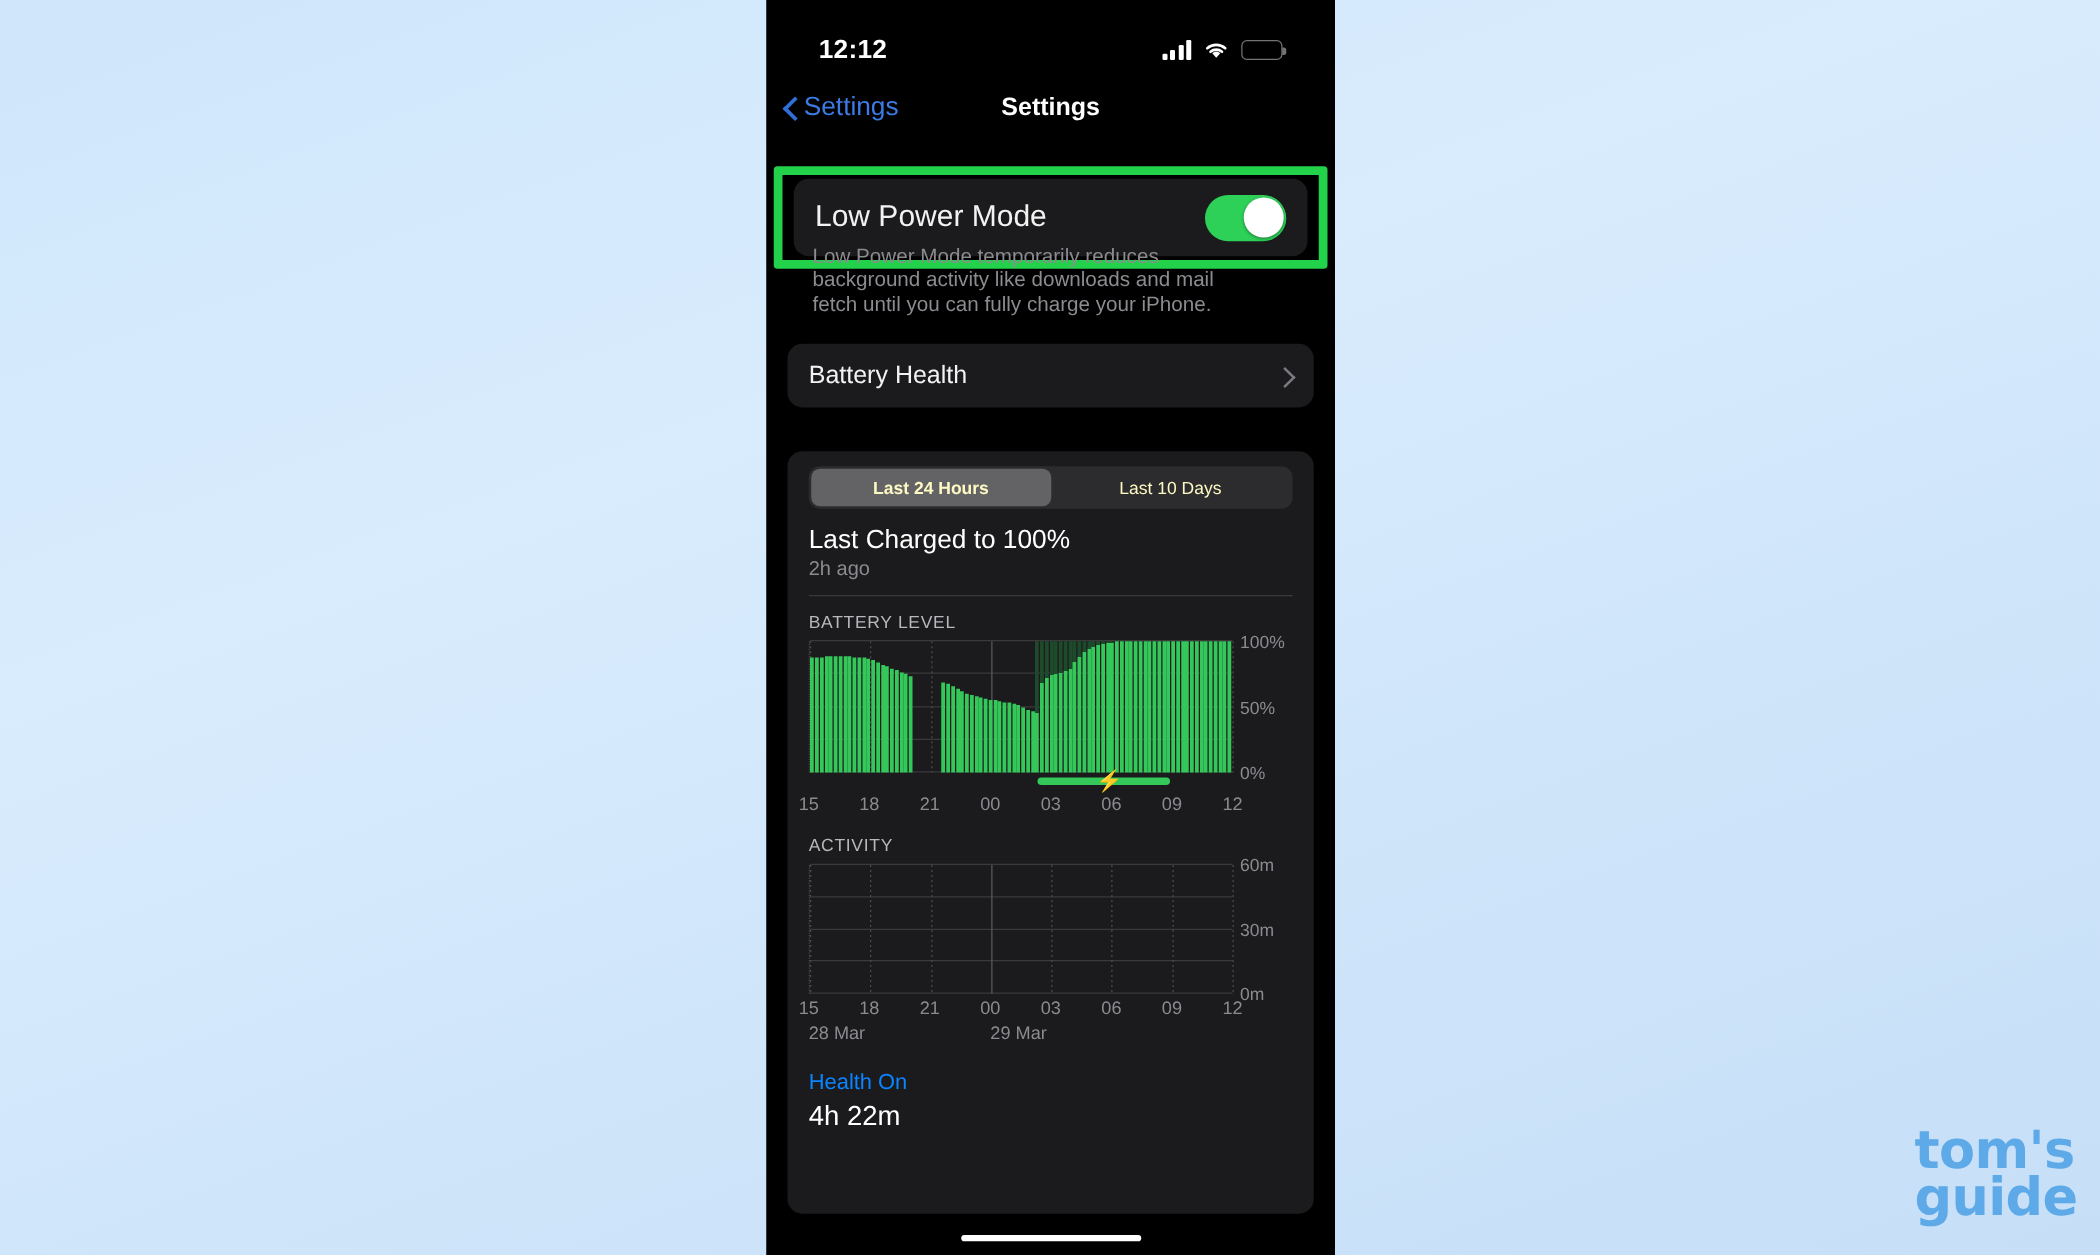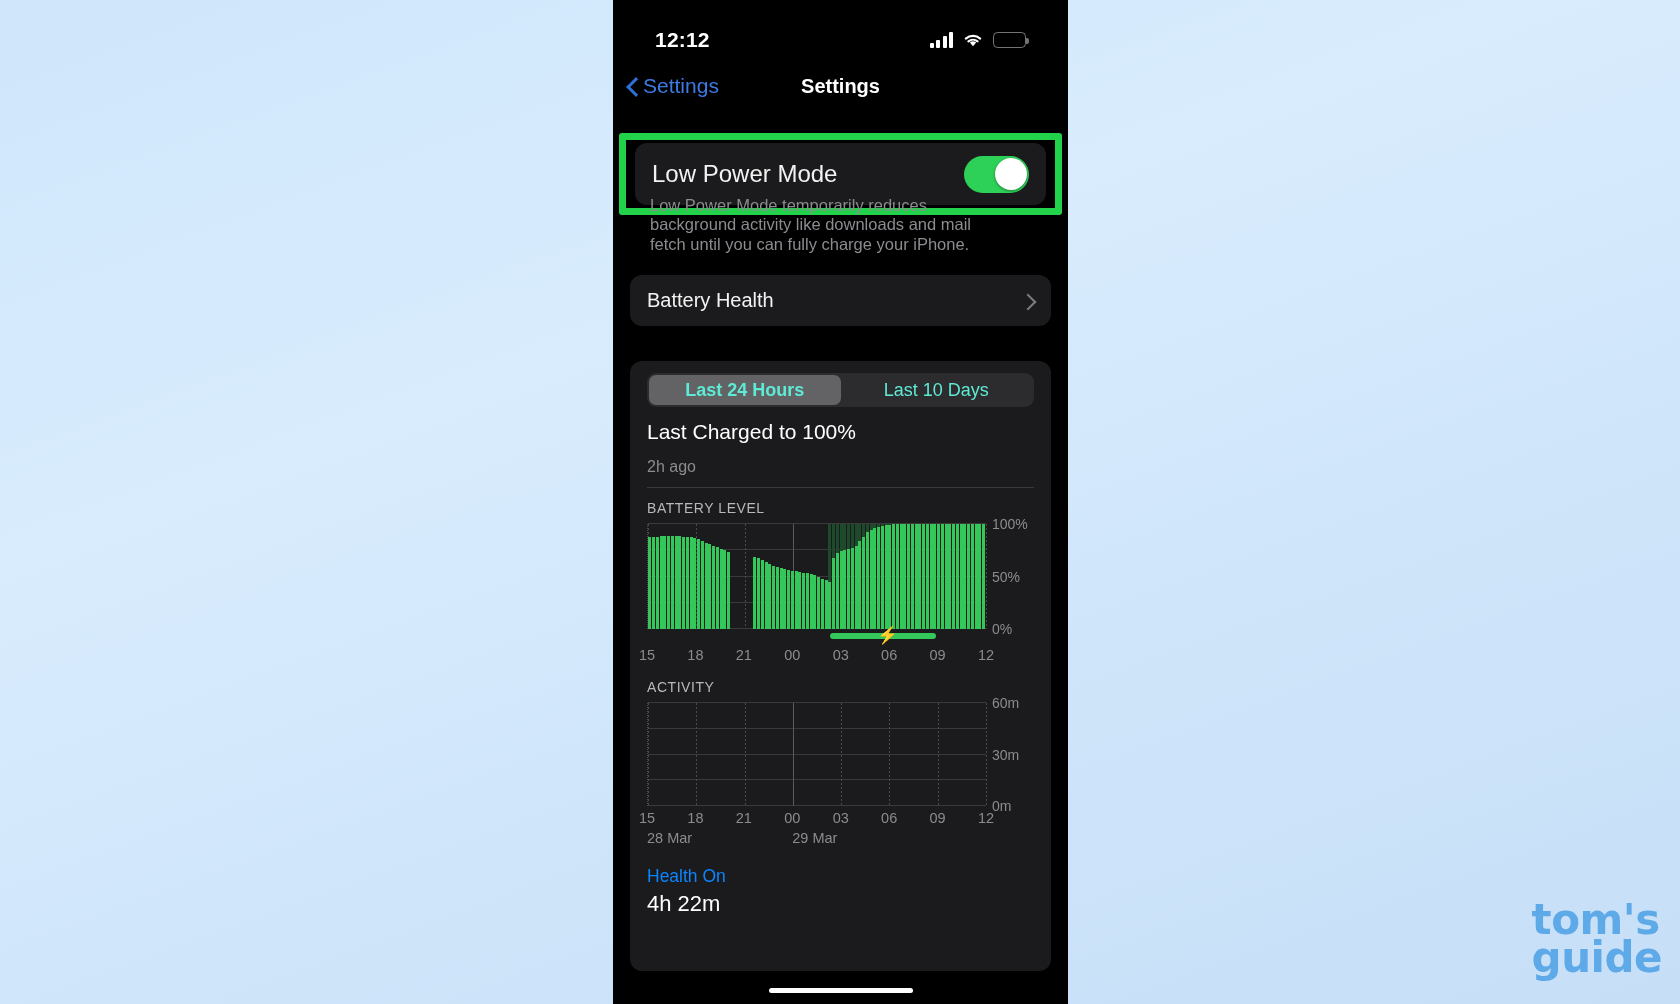--- a/index.html
+++ b/index.html
@@ -140,25 +140,25 @@
   }
 
   
   #segmented {
     display: flex; width: 100%; height: 34px;
     background: #2c2c2e; border-radius: 9px; padding: 2px;
     margin-bottom: 13px;
   }
   .seg {
     flex: 1; display: flex; align-items: center; justify-content: center;
-    font-size: 18px; color: #5eead4; border-radius: 7px; cursor: pointer;
+    font-size: 14px; color: #fef9c3; border-radius: 7px; cursor: pointer;
   }
   .seg.active { background: #636366; font-weight: 600; }
 
-  #last-charged { color: #fff; font-size: 21px; margin-bottom: 14px; }
+  #last-charged { color: #fff; font-size: 21px; margin-bottom: 3px; }
   #charged-ago { color: #8b8b90; font-size: 16px; }
 
   .divider { height: 1px; background: #39393c; margin: 11px 0 0 0; }
 
   .sect-title {
     color: #b8b8bd; font-size: 14px; letter-spacing: 0.55px;
     margin: 12px 0 8px 0;
   }
 
   

